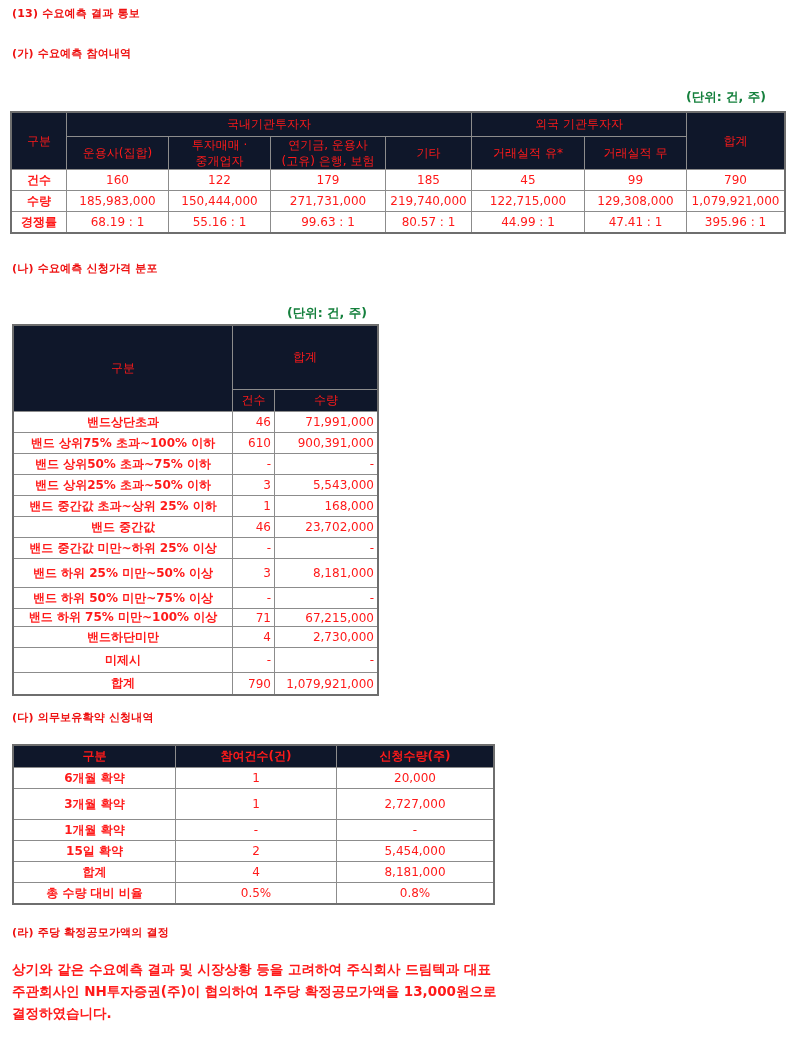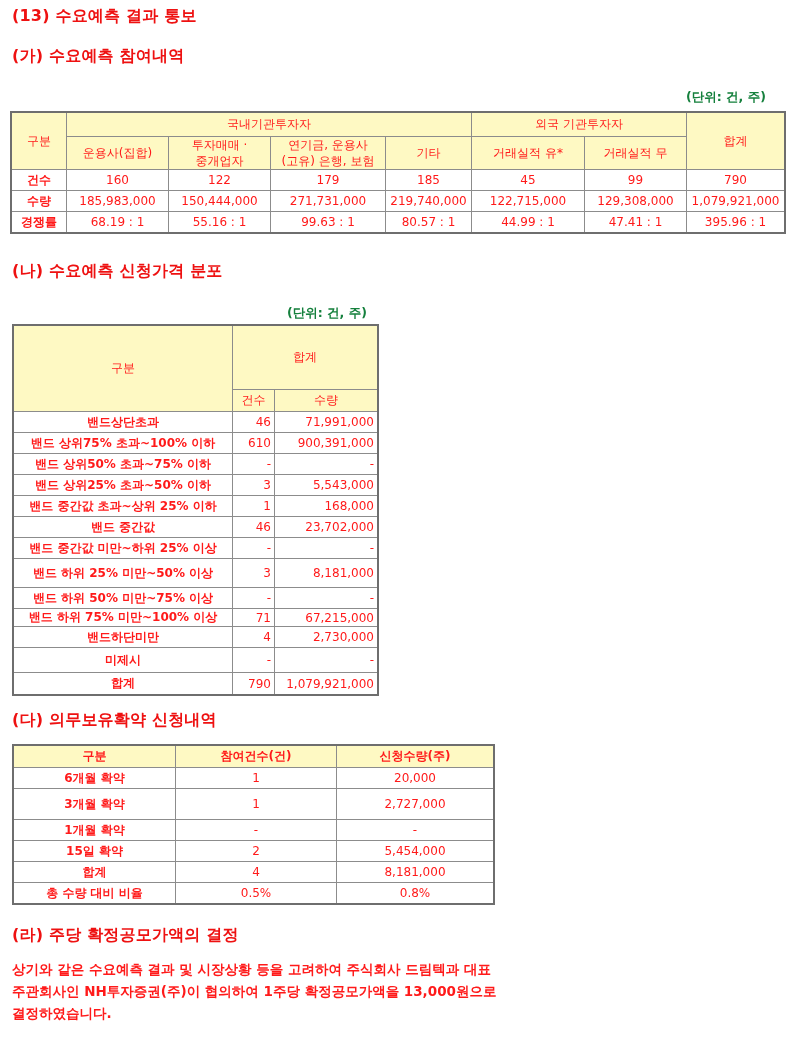--- a/index.html
+++ b/index.html
@@ -1,28 +1,28 @@
 <!DOCTYPE html>
 <html><head>
 <meta charset="utf-8">
 <style>
   html, body { margin: 0; padding: 0; background: #ffffff; }
   body {
     width: 800px; height: 1037px; position: relative; overflow: hidden;
     font-family: "DejaVu Sans", "Liberation Sans", sans-serif;
     color: #ff0000;
   }
-  .h { position: absolute; font-size: 16px; font-weight: bold; color: #ee1111; white-space: nowrap; letter-spacing: 0.2px; }
+  .h { position: absolute; font-size: 11px; font-weight: bold; color: #ee1111; white-space: nowrap; letter-spacing: 0.2px; }
   .unit { position: absolute; font-size: 12.5px; font-weight: bold; color: #15803d; white-space: nowrap; }
   table { position: absolute; border-collapse: collapse; table-layout: fixed; }
   td, th {
     border: 1px solid #8c8c8c; color: #ff1a1a; font-size: 12px; font-weight: normal;
     text-align: center; padding: 0; white-space: nowrap; overflow: hidden;
   }
-  th { background: #fef9c3; }
+  th { background: #0f172a; }
   table.outer { outline: 2px solid #6e6e6e; outline-offset: -1px; }
   .num { text-align: right; padding-right: 3px; }
   .bold { font-weight: bold; }
   p.body {
     position: absolute; left: 12px; top: 958px; width: 488px; margin: 0;
     font-size: 13.5px; font-weight: bold; line-height: 22px; color: #ff1a1a;
     font-family: "DejaVu Sans", sans-serif;
   }
 </style>
 </head>

